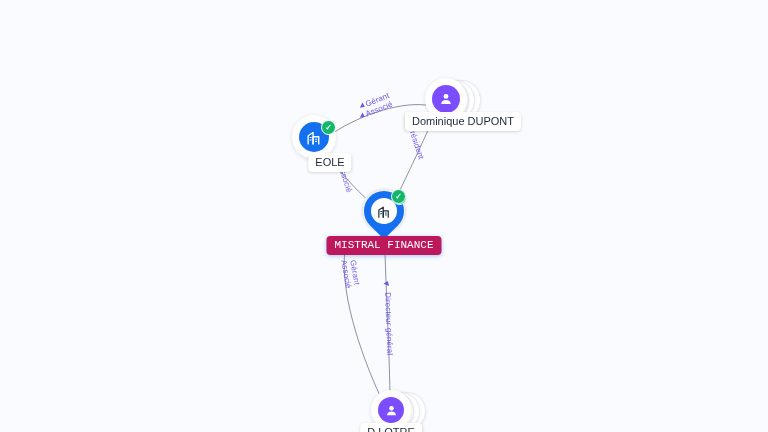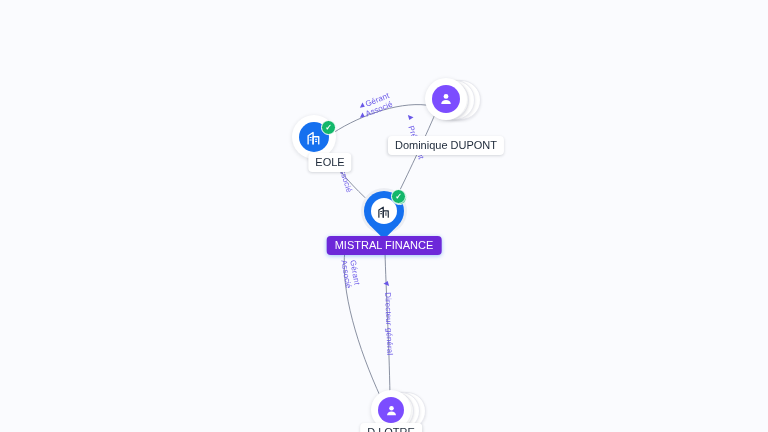--- a/index.html
+++ b/index.html
@@ -125,25 +125,26 @@
     line-height: 1;
     padding: 4px 7px;
     border-radius: 4px;
     background: #ffffff;
     color: #1d2939;
     box-shadow: 0 1px 3px rgba(16,24,40,0.16);
     transform: translateX(-50%);
   }
 
   .label.selected {
-    background: #6d28d9;
+    background: #be185d;
     color: #ffffff;
     font-size: 11px;
     padding: 4px 8px;
     box-shadow: 0 1px 4px rgba(21,112,239,0.4);
+    font-family: Liberation Mono, monospace;
   }
 
   
   .edge-label {
     position: absolute;
     font-size: 8px;
     line-height: 1.05;
     color: #6957e8;
     white-space: nowrap;
     transform-origin: left center;
@@ -214,21 +215,21 @@
     <div class="stack" style="left:-5px; top:-19px; width:38px; height:38px;"></div>
     <div class="stack" style="left:-11px; top:-19px; width:38px; height:38px;"></div>
     <div class="stack" style="left:-17px; top:-19px; width:38px; height:38px;"></div>
     <div class="halo" style="left:-21px; top:-21px; width:42px; height:42px;"></div>
     <div class="person-disc" style="left:-14px; top:-14px; width:28px; height:28px;">
       <svg class="icon" width="16" height="16" viewBox="0 0 24 24" fill="#ffffff">
         <circle cx="12" cy="8.2" r="3.6"></circle>
         <path d="M4.8 19.5c0-3.8 3.3-6 7.2-6s7.2 2.2 7.2 6z"></path>
       </svg>
     </div>
-    <div class="label" style="left:0px; top:13px;margin-top:24px;">Dominique DUPONT</div>
+    <div class="label" style="left:17px; top:13px;">Dominique DUPONT</div>
   </div>
 
   <div class="node" style="left:384px; top:212px;">
     <div class="pin-wrap" style="left:-23px; top:-24px;">
       <div class="pin-halo"></div>
       <div class="pin" style="left:3px; top:3px;"></div>
       <div class="pin-inner" style="left:10px; top:10px;">
         <svg class="icon" width="15" height="15" viewBox="0 0 24 24" fill="none">
           <path d="M3 21V9.5L10 5v16" stroke="#1d2939" stroke-width="1.9" stroke-linejoin="round" stroke-linecap="round"></path>
           <path d="M10 21V11h8v10" stroke="#1d2939" stroke-width="1.9" stroke-linejoin="round" stroke-linecap="round"></path>

